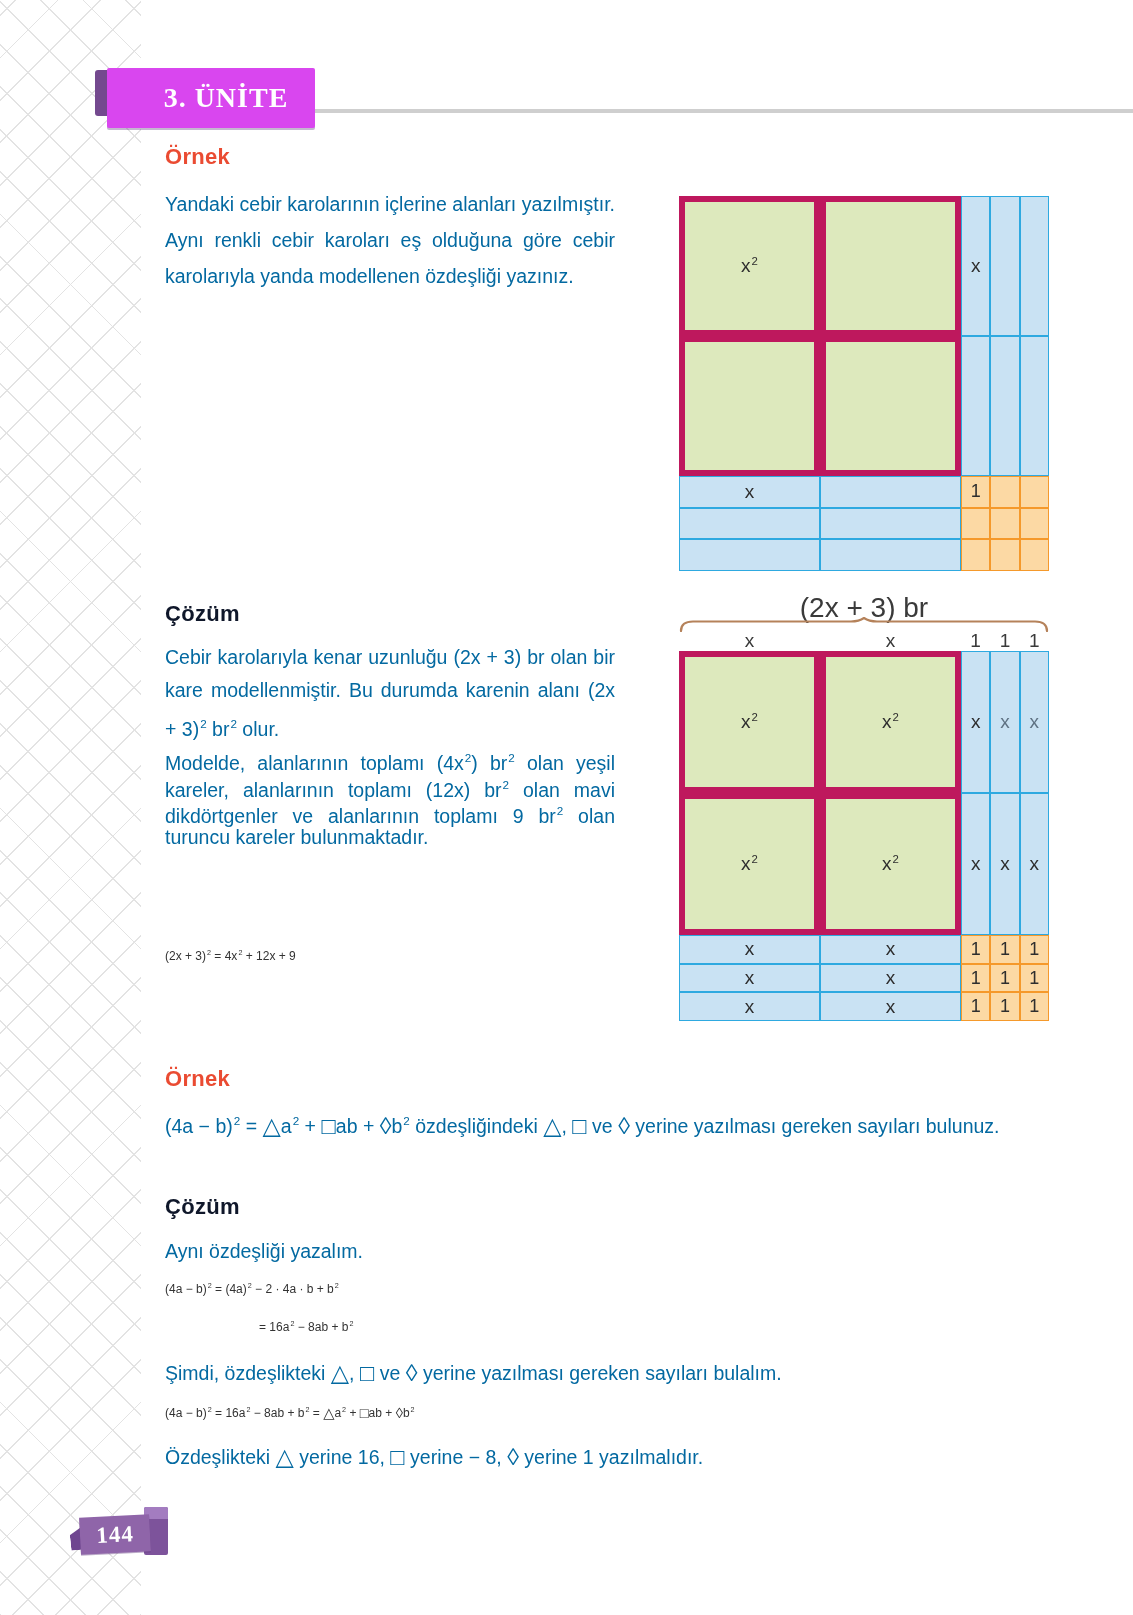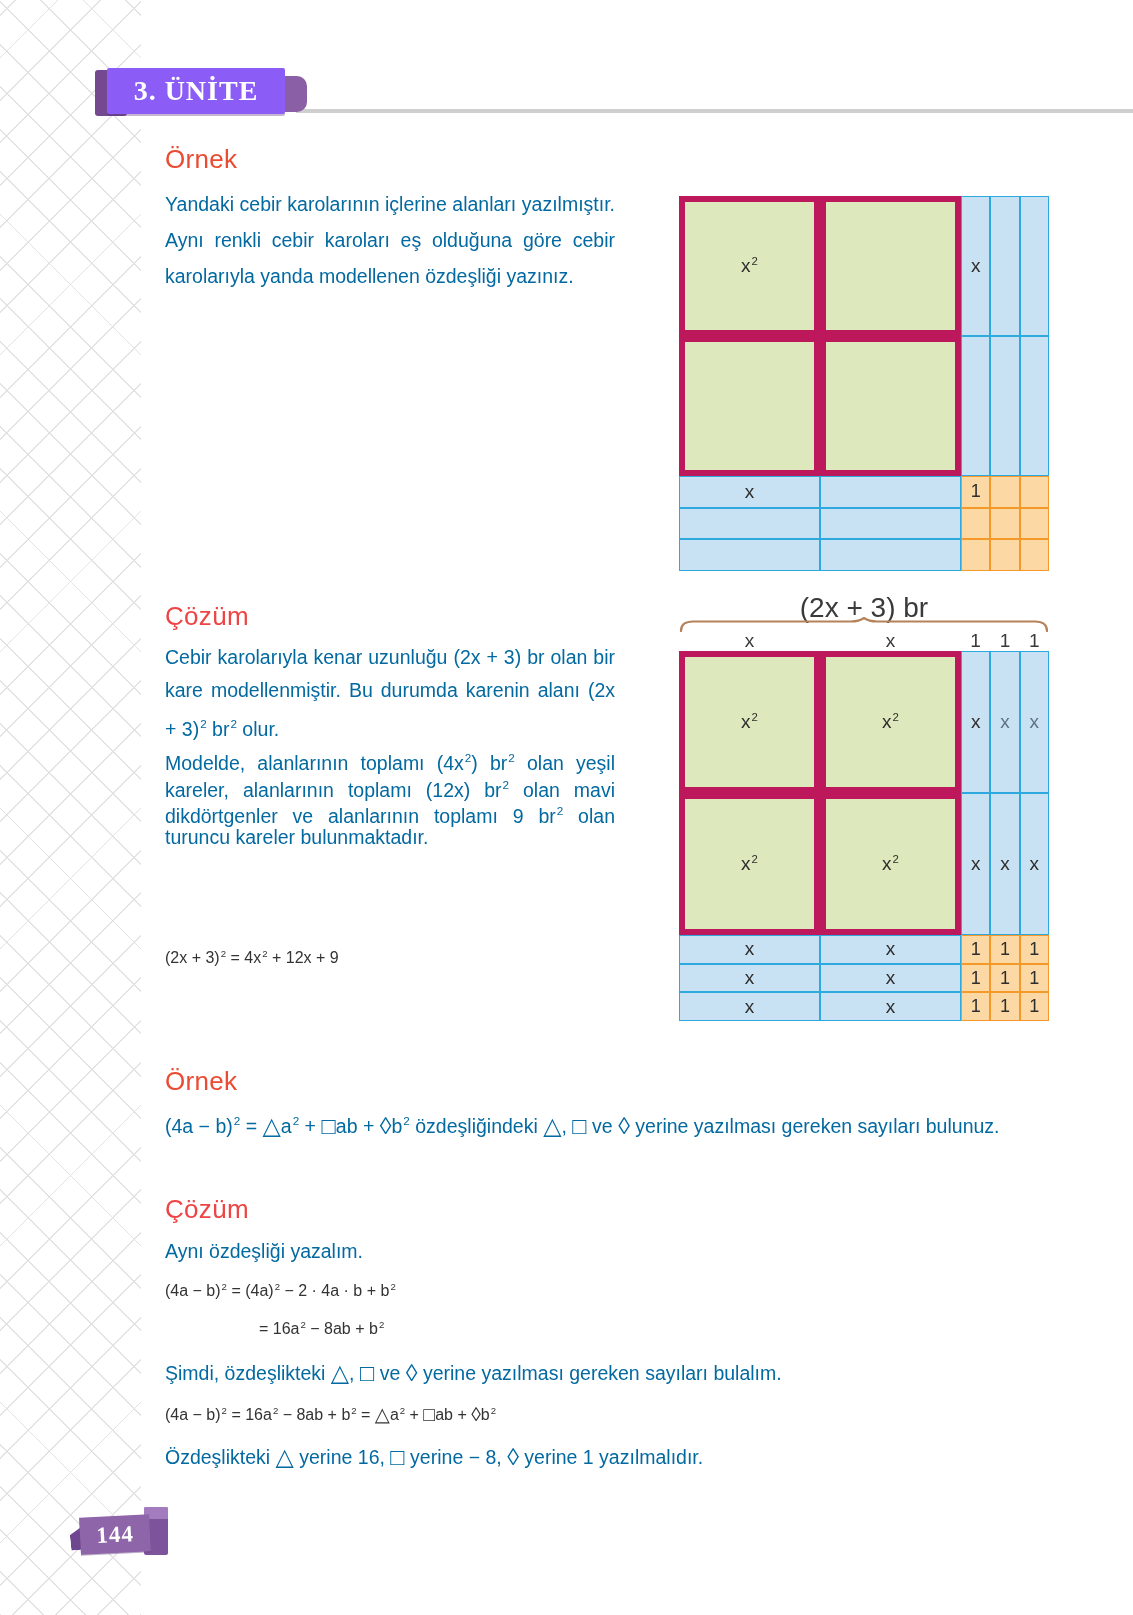--- a/index.html
+++ b/index.html
@@ -8,31 +8,31 @@
   .side-pattern{position:absolute;left:0;top:0;width:141px;height:1615px;
     background-image:
       repeating-linear-gradient(45deg,#e3e3e3 0,#e3e3e3 1.3px,transparent 1.3px,transparent 30px),
       repeating-linear-gradient(-45deg,#e3e3e3 0,#e3e3e3 1.3px,transparent 1.3px,transparent 30px);}
   
   .top-rule{position:absolute;left:296px;top:109px;width:837px;height:4px;background:#cfcfcf;}
   .unit-banner{position:absolute;left:95px;top:68px;width:220px;height:52px;}
   .ub-left{position:absolute;left:0;top:2px;width:32px;height:46px;background:#74498f;border-radius:3px;}
   .ub-right{position:absolute;left:186px;top:8px;width:26px;height:36px;background:#8a5fa6;
             border-radius:0 10px 10px 0;}
-  .ub-main{position:absolute;left:12px;top:0;width:178px;height:46px;background:#8b5cf6;
+  .ub-main{position:absolute;left:12px;top:0;width:178px;height:60px;background:#d946ef;
            display:flex;align-items:center;justify-content:center;border-radius:2px;
-           box-shadow:0 2px 0 rgba(90,50,120,.35);}
+           box-shadow:0 2px 0 rgba(90,50,120,.35);padding-left:30px;}
   .ub-main span{font-family:"Liberation Serif",serif;font-weight:bold;font-size:28px;color:#ffffff;letter-spacing:1px;}
   
-  .hd{position:absolute;left:165px;font-weight:normal;font-size:26px;letter-spacing:.3px;text-align:center;}
+  .hd{position:absolute;left:165px;font-weight:bold;font-size:22px;letter-spacing:.3px;text-align:center;}
   .hd.red{color:#ea4b32;}
-  .hd.blue{color:#ef4444;}
+  .hd.blue{color:#0f172a;}
   
   .body{position:absolute;font-size:19.5px;text-align:justify;color:#0369a1;}
-  .eq{position:absolute;font-size:16px;color:#333333;white-space:nowrap;}
+  .eq{position:absolute;font-size:12px;color:#333333;white-space:nowrap;}
   sup{font-size:.6em;vertical-align:super;margin-left:1px;}
   .shape{font-size:1.22em;line-height:0;vertical-align:-1px;}
   
   .tilegrid{display:grid;}
   .d1{position:absolute;left:679px;top:196px;
       grid-template-columns:141px 141px 29.3px 29.3px 29.3px;
       grid-template-rows:140px 140px 31.6px 31.6px 31.6px;}
   .d2 .tilegrid{grid-template-columns:141px 141px 29.3px 29.3px 29.3px;
       grid-template-rows:142px 142px 28.7px 28.7px 28.7px;}
   .cell{box-sizing:border-box;display:flex;align-items:center;justify-content:center;

